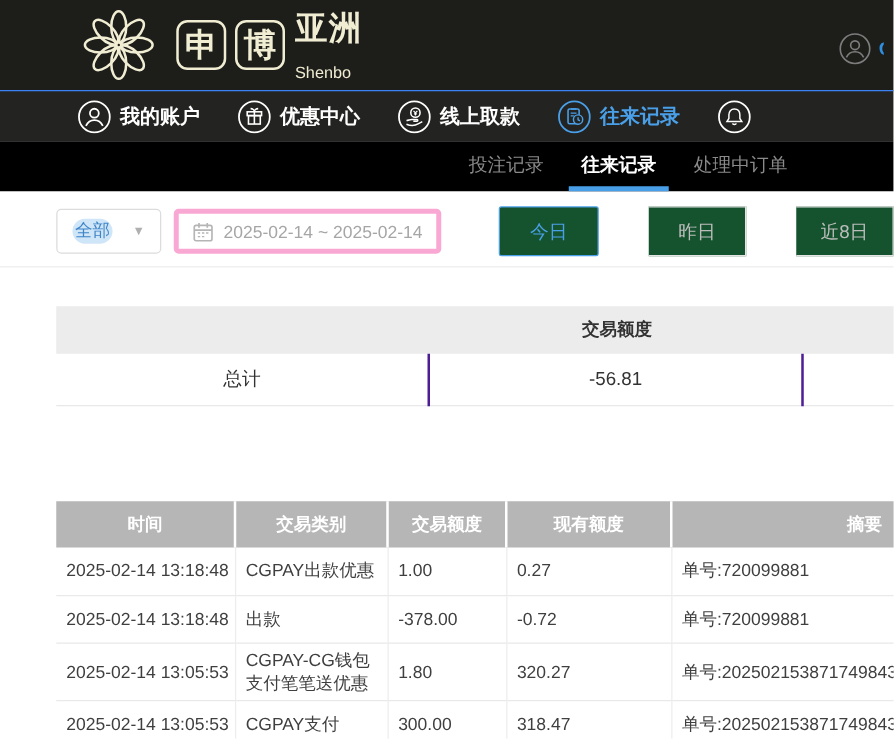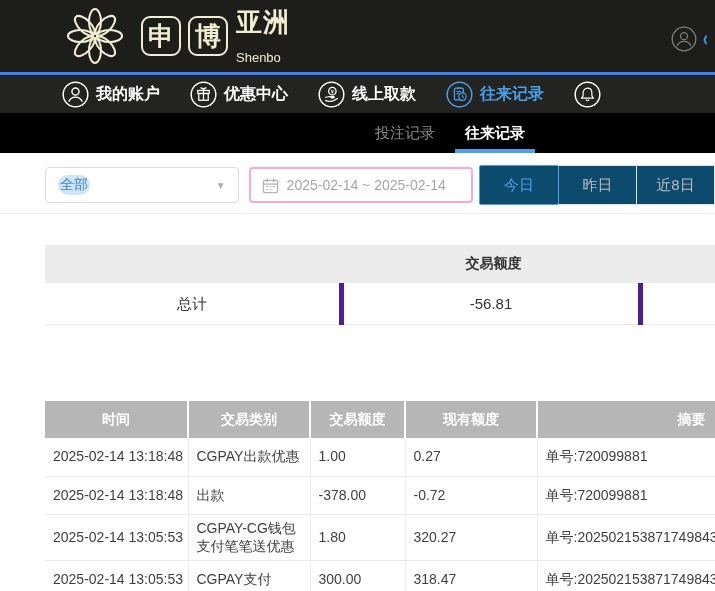--- a/index.html
+++ b/index.html
@@ -15,21 +15,21 @@
   .logo-box { width:40px; height:40px; border:2px solid #f0edd3; border-radius:9px;
               color:#f0edd3; font-size:26px; font-weight:bold; display:flex;
               align-items:center; justify-content:center; margin-left:7px; }
   .logo-region { margin-left:8px; color:#f0edd3; line-height:1; }
   .logo-region .cn { font-size:26px; font-weight:bold; letter-spacing:1px; }
   .logo-region .en { font-size:13px; margin-top:16px; }
   .header-right { position:absolute; right:8px; top:26px; display:flex; align-items:center; gap:6px; }
   .user-frag { color:#2f8fe0; font-weight:bold; font-size:15px; width:4px; overflow:hidden; display:inline-block; }
 
   
-  .main-nav { height:41px; background:#232321; border-top:3px solid #3b82f6;
+  .main-nav { height:41px; background:#232321; border-top:1px solid #3b82f6;
               display:flex; align-items:center; padding-left:62px; gap:30px;
               white-space:nowrap; }
   .nav-item { display:flex; align-items:center; gap:7px; color:#fff; font-size:16px;
               font-weight:bold; cursor:pointer; flex:none; }
   .nav-item.active { color:#4aa0e8; }
   .nav-item svg { display:block; }
 
   
   .sub-nav { height:40px; background:#000000; display:flex; align-items:stretch;
              padding-left:365px; gap:10px; }
@@ -38,39 +38,39 @@
   .sub-tab.active { color:#ffffff; font-weight:bold; }
   .sub-tab.active::after { content:""; position:absolute; left:0; right:0; bottom:0;
              height:4px; background:#4aa0e8; }
 
   
   .filter-row { display:flex; align-items:center; margin:12px 0 0 45px; height:40px; }
   .dropdown { width:200px; height:36px; border:1px solid #dcdcdc; border-radius:4px;
               display:flex; align-items:center; padding:0 12px; background:#fff; cursor:pointer; }
   .dropdown .sel { font-size:14px; color:#3f85c6; background:#cfe5f8; padding:1px 2px;border-radius:10px; }
   .dropdown .caret { margin-left:auto; color:#b0b0b0; font-size:10px; }
-  .datebox { width:232px; height:36px; border:2px solid #f9a8d4; border-radius:4px;
+  .datebox { width:232px; height:36px; border:4px solid #f9a8d4; border-radius:4px;
              display:flex; align-items:center; padding:0 11px; margin-left:10px;
              color:#a6a6a6; font-size:14px; cursor:pointer; white-space:nowrap; }
   .datebox svg { margin-right:8px; flex:none; }
   .btn-group { display:flex; margin-left:6px; height:40px; }
   .qbtn { height:40px; display:flex; align-items:center; justify-content:center;
-          font-size:15px; background:#0c4a6e; cursor:pointer; flex:none; }
+          font-size:15px; background:#14532d; cursor:pointer; flex:none;margin-left:40px; }
   .qbtn.active { width:80px; border:1px solid #4aa0e8; color:#4aa0e8; border-radius:2px; }
   .qbtn.plain  { width:78px; border:1px solid #e4e4e4; border-left:none; color:#bcbcbc; }
   .filter-sep { margin-top:8px; border-bottom:1px solid #ededed; width:715px; }
 
   
   .summary { margin:31px 0 0 45px; width:897px; font-size:14px; color:#333; }
   .summary-head { height:38px; background:#ececec; display:flex; align-items:center; }
   .summary-head .cell, .summary-body .cell { width:299px; text-align:center; flex:none; }
   .summary-head .cell { font-weight:bold; }
   .summary-body { height:42px; display:flex; align-items:center; border-bottom:1px solid #e8e8e8; }
   .summary-body .cell { font-size:15px; height:42px; line-height:42px; }
-  .summary-body .cell.bordered { border-right:5px solid #4c1d95; }
+  .summary-body .cell.bordered { border-right:2px solid #4c1d95; }
 
   
   .dtable { margin:76px 0 0 45px; width:800px; font-size:14px; color:#3f3f3f;
             border-collapse:collapse; table-layout:fixed; }
   .dtable col.c0 { width:143px; } .dtable col.c1 { width:122px; }
   .dtable col.c2 { width:95px; }  .dtable col.c3 { width:132px; }
   .dtable col.c4 { width:308px; }
   .dtable thead th { height:37px; background:#b6b6b6; color:#fff; font-size:14px;
             font-weight:bold; text-align:center; border-right:2px solid #fff; }
   .dtable thead th:last-child { border-right:none; }
@@ -160,20 +160,21 @@
         <circle cx="16" cy="16" r="14.6" fill="none" stroke="currentColor" stroke-width="1.7"></circle>
         <path d="M16 8.5c-3.3 0-5.2 2.4-5.2 5.6v3.4l-1.8 2.8h14l-1.8-2.8v-3.4c0-3.2-1.9-5.6-5.2-5.6z" fill="none" stroke="currentColor" stroke-width="1.4"></path>
         <path d="M14.2 22.2c.3 1.3 3.3 1.3 3.6 0" fill="none" stroke="currentColor" stroke-width="1.4"></path>
       </svg>
     </div>
   </div>
 
   <div class="sub-nav">
     <div class="sub-tab">投注记录</div>
     <div class="sub-tab active">往来记录</div>
+    <div class="sub-tab">处理中订单</div>
   </div>
 
   <div class="filter-row">
     <div class="dropdown">
       <span class="sel">全部</span>
       <span class="caret">▼</span>
     </div>
     <div class="datebox">
       <svg width="17" height="17" viewBox="0 0 18 18">
         <rect x="1.5" y="3.5" width="15" height="13" rx="1.5" fill="none" stroke="#b5b5b5" stroke-width="1.4"></rect>

